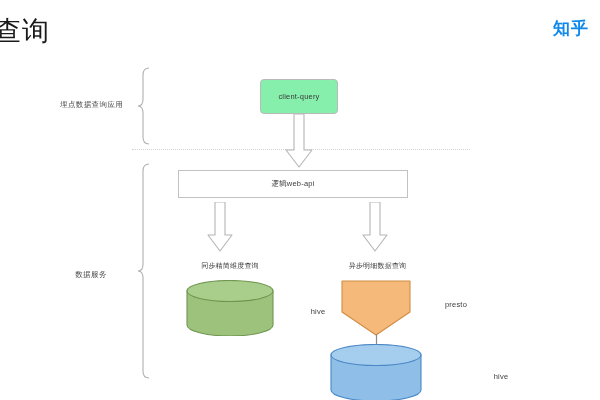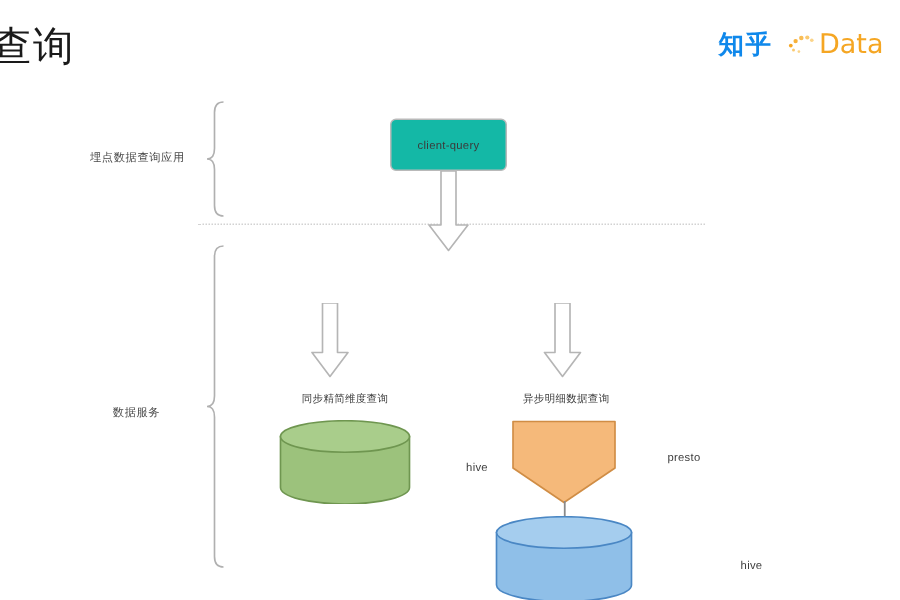--- a/index.html
+++ b/index.html
@@ -61,21 +61,21 @@
     box-sizing:border-box;
     text-align:center;
   }
   .node-label{
     font-size:7.5px;color:#3b3b3b;letter-spacing:.2px;
     white-space:nowrap;
   }
 
   .box-client{
     left:260px;top:23px;width:78px;height:35px;
-    background:#14b8a6;border:1px solid #b9b9b9;border-radius:4px;
+    background:#86efac;border:1px solid #b9b9b9;border-radius:4px;
   }
   .box-webapi{
     left:178px;top:114px;width:230px;height:28px;
     background:#ffffff;border:1px solid #c2c2c2;
   }
 
   .edge-label{
     position:absolute;font-size:7px;color:#3b3b3b;
     white-space:nowrap;letter-spacing:.2px;text-align:center;
   }
@@ -89,32 +89,20 @@
 </style>
 </head>
 <body>
 
 <div id="page">
 
   <div class="page-title">据查询</div>
 
   <div class="brand-row">
     <span class="zhihu-logo">知乎</span>
-    <span class="data-logo">
-      <svg class="data-swoosh" width="20" height="20" viewBox="0 0 20 20">
-        <circle cx="3.2" cy="11.4" r="1.25" fill="#f5a623"></circle>
-        <circle cx="6.4" cy="8.4" r="1.45" fill="#f7b13a"></circle>
-        <circle cx="10.2" cy="6.4" r="1.5" fill="#f9bd55"></circle>
-        <circle cx="14.2" cy="6.0" r="1.4" fill="#fac96f"></circle>
-        <circle cx="17.2" cy="7.8" r="1.2" fill="#fbd489"></circle>
-        <circle cx="5.0" cy="14.4" r="1.0" fill="#fac96f"></circle>
-        <circle cx="8.6" cy="15.4" r="0.9" fill="#fbd489"></circle>
-      </svg>
-      <span class="data-word">Data</span>
-    </span>
   </div>
 
   <div id="diagram">
 
     <div class="divider-dotted"></div>
 
     <div class="group-label" style="left:60px;top:44px;width:62px;">埋点数据查询应用</div>
     <svg class="brace" style="left:136px;top:10px;" width="16" height="80" viewBox="0 0 16 80">
       <path d="M13 2 Q7 2 7 9 L7 33 Q7 40 2 40 Q7 40 7 47 L7 71 Q7 78 13 78" fill="none" stroke="#b0b0b0" stroke-width="1.1"></path>
     </svg>
@@ -125,20 +113,23 @@
     </svg>
 
     <div class="node box-client">
       <span class="node-label">client-query</span>
     </div>
 
     <svg style="position:absolute;left:283px;top:58px;" width="32" height="56" viewBox="0 0 32 56">
       <path d="M11 0 L21 0 L21 36 L29 36 L16 53 L3 36 L11 36 Z" fill="#ffffff" stroke="#b5b5b5" stroke-width="1.1" stroke-linejoin="round"></path>
     </svg>
 
+    <div class="node box-webapi">
+      <span class="node-label">逻辑web-api</span>
+    </div>
 
     <svg style="position:absolute;left:205px;top:146px;" width="30" height="52" viewBox="0 0 30 52">
       <path d="M10 0 L20 0 L20 33 L27 33 L15 49 L3 33 L10 33 Z" fill="#ffffff" stroke="#b5b5b5" stroke-width="1.1" stroke-linejoin="round"></path>
     </svg>
 
     <svg style="position:absolute;left:360px;top:146px;" width="30" height="52" viewBox="0 0 30 52">
       <path d="M10 0 L20 0 L20 33 L27 33 L15 49 L3 33 L10 33 Z" fill="#ffffff" stroke="#b5b5b5" stroke-width="1.1" stroke-linejoin="round"></path>
     </svg>
 
     <div class="edge-label" style="left:180px;top:205px;width:100px;">同步精简维度查询</div>

